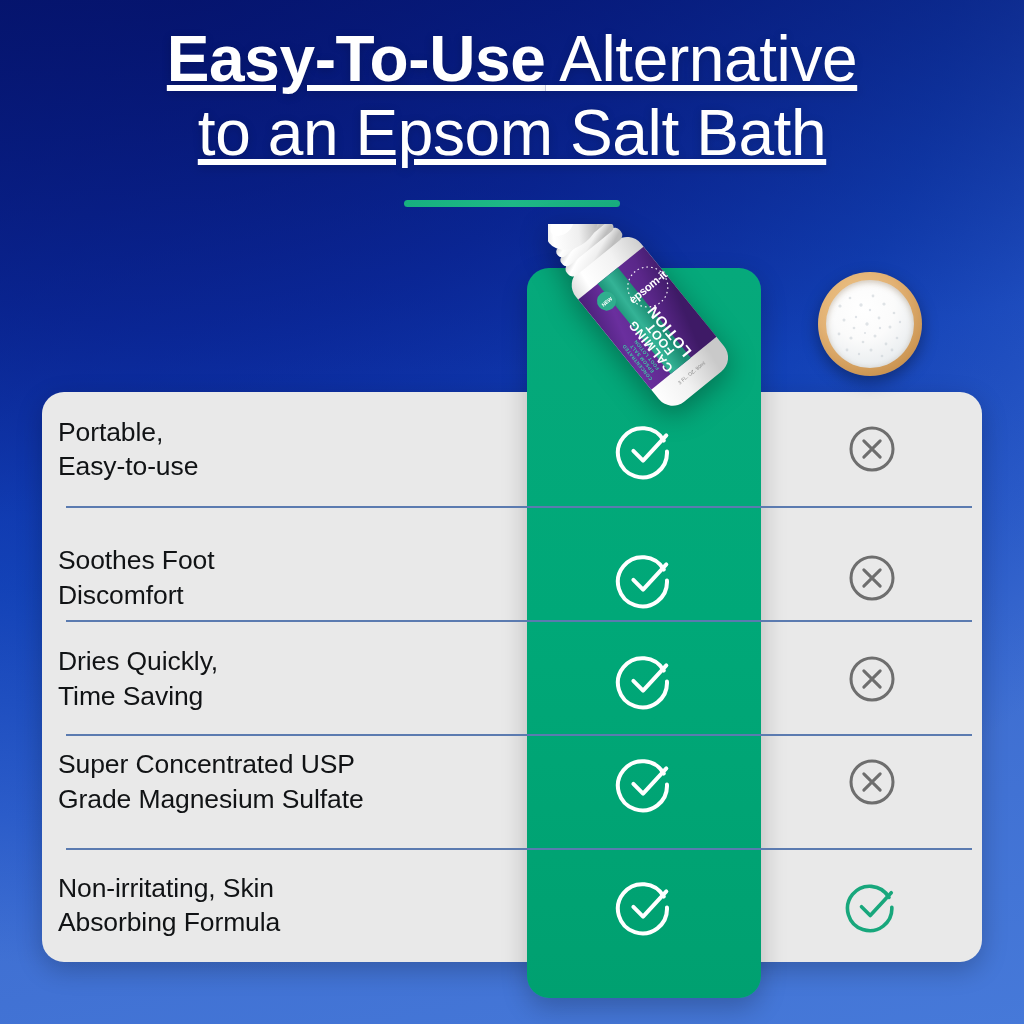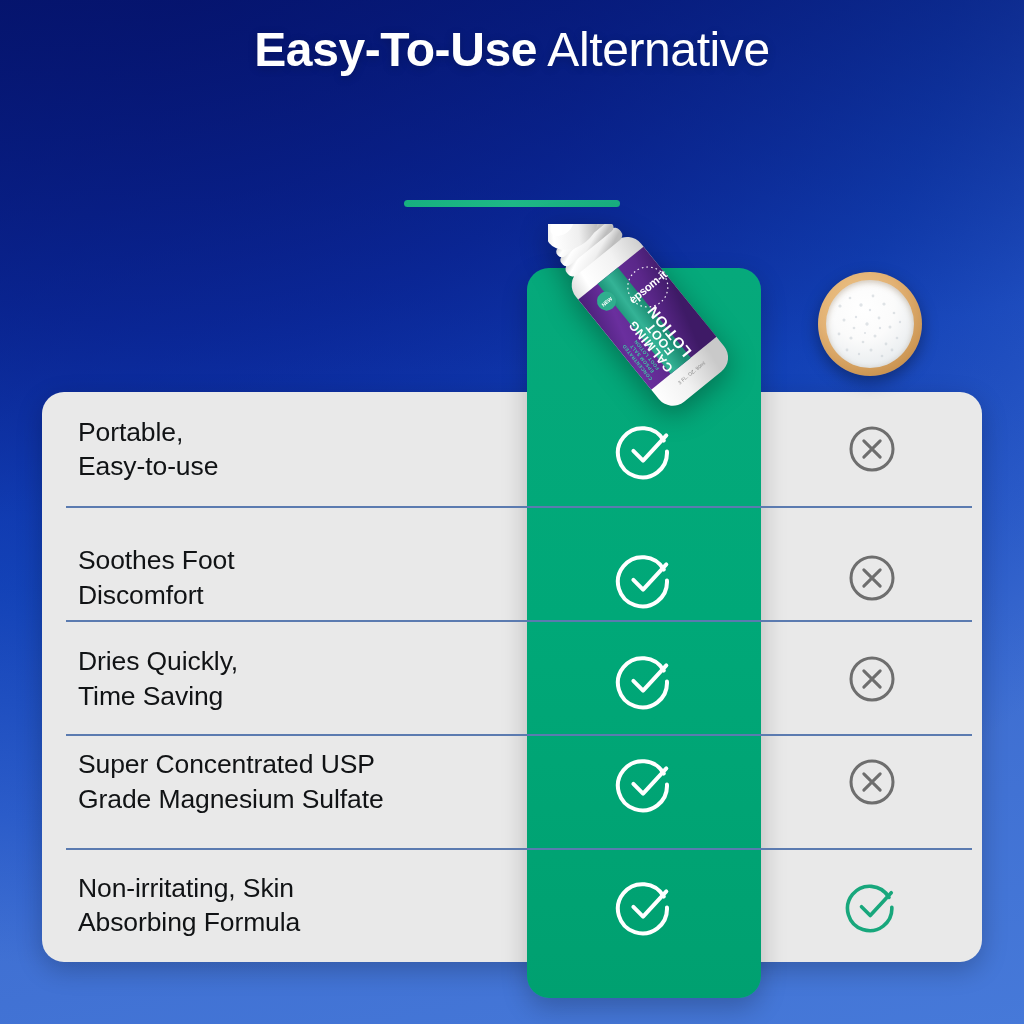--- a/index.html
+++ b/index.html
@@ -22,21 +22,21 @@
   }
 
   
   #headline {
     position:absolute; left:0; right:0; top:22px;
     text-align:center; color:#ffffff;
     line-height:1.16;
     letter-spacing:-0.4px;
     text-shadow:0 2px 10px rgba(0,0,0,0.18);
   }
-  #headline .l1, #headline .l2 { display:block; font-size:48px; font-weight:400; }
+  #headline .l1, #headline .l2 { display:block; font-size:64px; font-weight:400;text-decoration:underline; }
   #headline .strong { font-weight:700; }
 
   #accent-bar {
     position:absolute; left:50%; transform:translateX(-50%);
     top:200px; width:216px; height:7px; border-radius:4px;
     background: linear-gradient(90deg,#17b07f 0%, #1eb886 50%, #19ad7e 100%);
   }
 
   
   #green-col {
@@ -63,21 +63,21 @@
   #rows { position:absolute; inset:0; z-index:4; }
   .row {
     position:absolute; left:42px; width:940px;
     display:flex; align-items:center;
   }
   .row .divider {
     position:absolute; left:24px; right:10px; top:0;
     height:2px; background:#5b7bb0;
   }
   .label {
-    width:486px; padding-left:36px;
+    width:486px; padding-left:16px;
     color:#111315; font-size:26.5px; line-height:1.30;
     font-weight:400; letter-spacing:-0.1px;
     white-space:pre-line;
   }
   .cell-mid { width:234px; display:flex; justify-content:center; align-items:center; }
   .cell-right { flex:1; display:flex; justify-content:center; align-items:center; }
 
   .icon-svg { display:block; }
 
   
@@ -106,20 +106,21 @@
 </style>
 </head>
 <body>
 
 <div id="bg">
   <div id="bg-overlay"></div>
 </div>
 
 <div id="headline">
   <span class="l1"><span class="strong">Easy-To-Use</span><span> Alternative</span></span>
+  <span class="l2">to an Epsom Salt Bath</span>
 </div>
 <div id="accent-bar"></div>
 
 <div id="bowl">
   <div id="bowl-inner">
     <svg id="bowl-grains" viewBox="0 0 88 88">
       <g fill="#c7ced4">
         <circle cx="14" cy="26" r="1.6"></circle>
           <circle cx="24" cy="18" r="1.3"></circle>
           <circle cx="35" cy="25" r="1.7"></circle>

